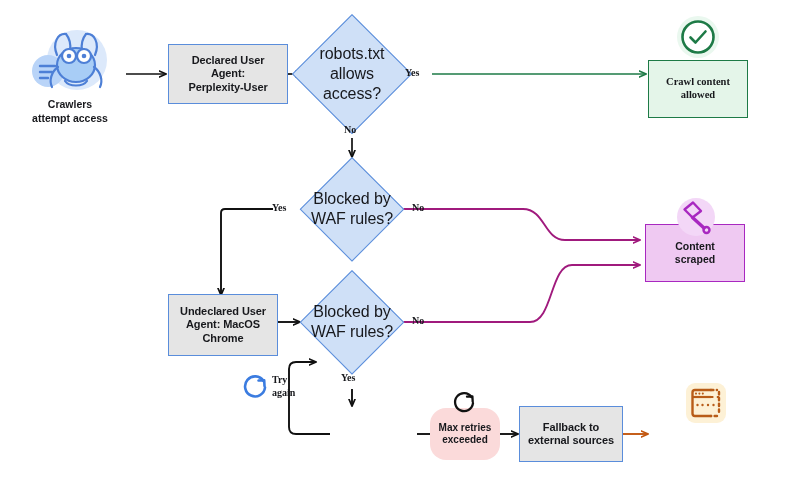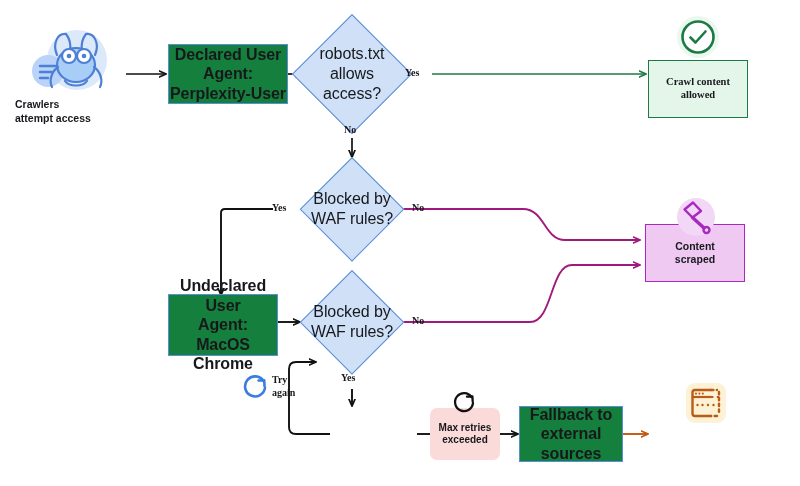--- a/index.html
+++ b/index.html
@@ -28,42 +28,42 @@
     align-items: center;
     justify-content: center;
     text-align: center;
     font-weight: bold;
     color: #17181c;
     line-height: 1.22;
     z-index: 3;
   }
   .rect {
     border: 1.6px solid #5a8ddb;
-    background: #15803d;
-    font-size: 16px;
+    background: #e5e5e5;
+    font-size: 11px;
     letter-spacing: -0.1px;
   }
   .rect-green {
     border: 1.8px solid #1d7a46;
     background: #e4f5e9;
     font-size: 10.5px;
   }
   .rect-purple {
     border: 1.8px solid #a828c0;
     background: #efc9f2;
     font-size: 10.5px;
   }
   .rect-orange {
     border: 1.8px solid #b85c18;
     background: #fceecb;
     font-size: 10.5px;
   }
   .pill-pink {
     background: #fbdada;
-    border-radius: 7px;
+    border-radius: 16px;
     font-size: 10px;
     border: none;
   }
   .diamond-wrap {
     position: absolute;
     z-index: 3;
   }
   .diamond-shape {
     position: absolute;
     left: 50%; top: 50%;
@@ -92,20 +92,21 @@
     position: absolute;
     font-size: 10px;
     font-weight: bold;
     color: #17181c;
     z-index: 4;
     white-space: nowrap;
     font-family: Liberation Serif, serif;
   }
   .caption {
     position: absolute;
+    text-align: center;
     font-size: 10.5px;
     font-weight: bold;
     color: #17181c;
     line-height: 1.3;
     z-index: 3;
   }
   .icon-abs {
     position: absolute;
     z-index: 4;
   }

